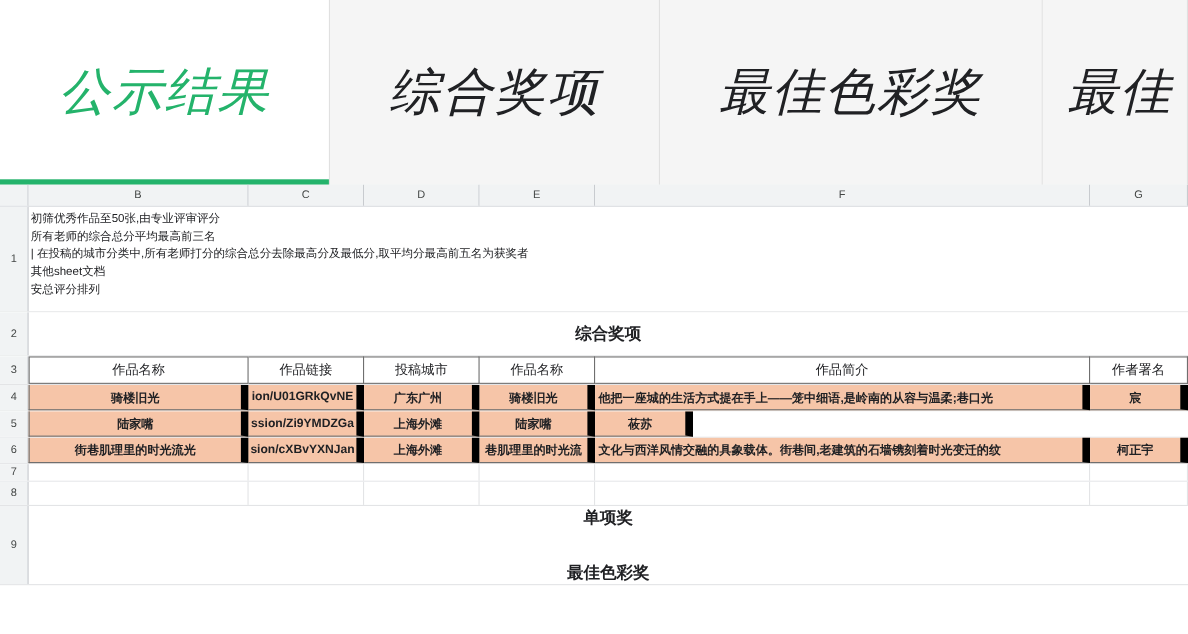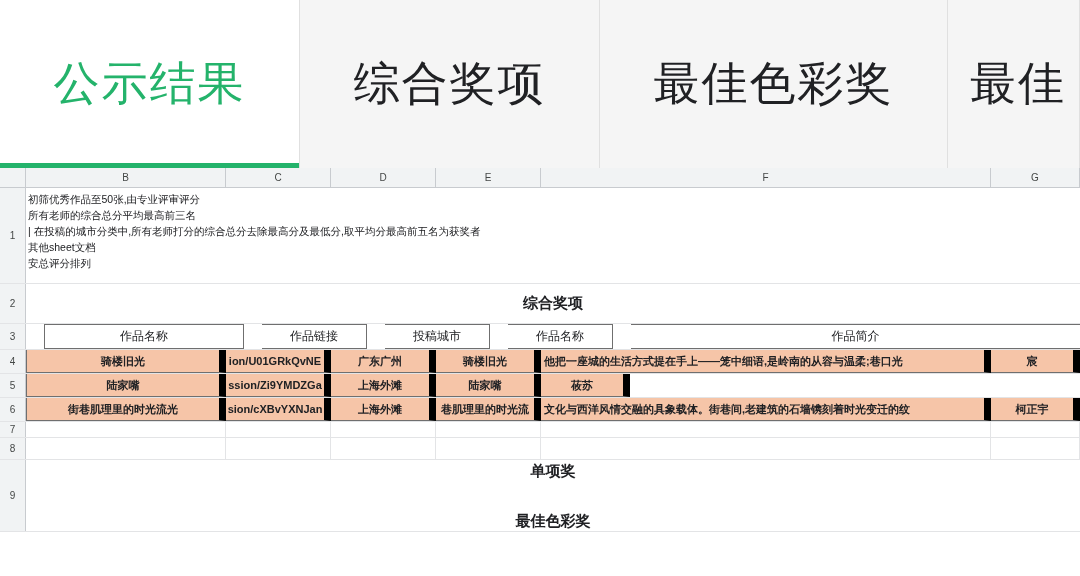--- a/index.html
+++ b/index.html
@@ -29,20 +29,21 @@
     position: relative;
     display: flex;
     align-items: center;
     justify-content: center;
     background: #f5f5f5;
     color: #202124;
     font-size: 46px;
     letter-spacing: 2px;
     border-right: 1px solid #e0e0e0;
     white-space: nowrap;
+    font-style: italic;
   }
   .tab.t0 { width: 300px; background: #ffffff; color: #24b36b; }
   .tab.t1 { width: 300px; }
   .tab.t2 { width: 348px; }
   .tab.t3 { width: 132px; justify-content: flex-start; padding-left: 22px; overflow: hidden; }
   .tab.t0::after {
     content: "";
     position: absolute;
     left: 0; right: 0; bottom: 0;
     height: 5px;
@@ -142,21 +143,20 @@
   }
 
   
   .row3 { height: 26px; }
   .row3 .cell {
     font-size: 12px;
     justify-content: center;
     border-top: 1px solid #6f6f6f;
     border-bottom: 1px solid #6f6f6f;
     border-right: 1px solid #6f6f6f;
-    margin-left: 18px;
   }
   .row3 .cell:first-child { border-left: 1px solid #6f6f6f; }
 
   
   .datarow { height: 24px; }
   .datarow .cell {
     background: #f6c5a8;
     border-right: 7px solid #000000;
     border-bottom: 1px solid #6f6f6f;
     font-weight: bold;

